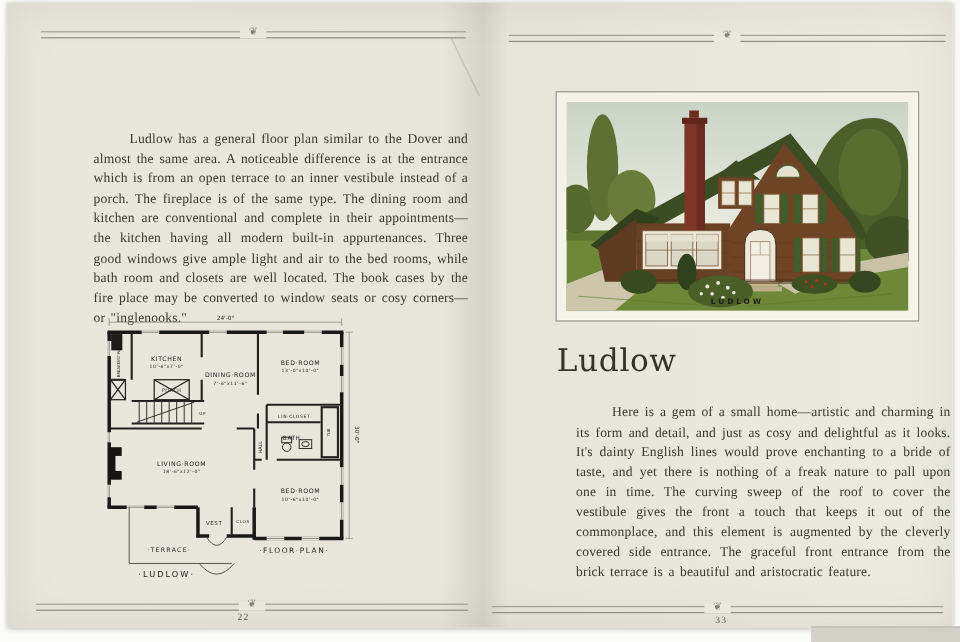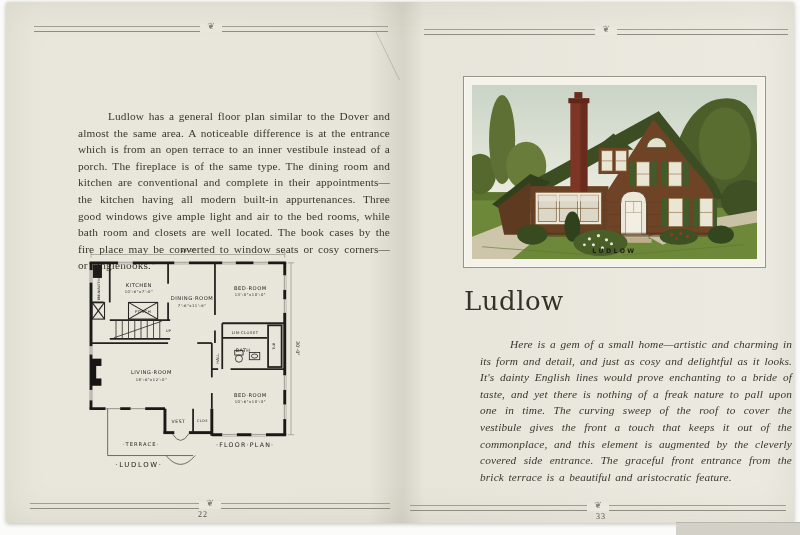--- a/index.html
+++ b/index.html
@@ -52,27 +52,27 @@
     font-family:"DejaVu Serif", serif;font-weight:500;
     font-size:26px;letter-spacing:.5px;color:#35322a;
   }
   .bodytext{
     position:absolute;margin:16px;text-align:justify;
     font-size:11.3px;line-height:16.6px;color:#3a362d;
     letter-spacing:.15px;word-spacing:1.5px;
     text-indent:30px;
   }
   .bodytext.lp{left:62px;top:92px;width:312px;}
-  .bodytext.rp{left:64px;top:320px;width:312px;font-style:italic;}
+  .bodytext.rp{left:64px;top:320px;width:312px;}
 
   .pageno{
     position:absolute;font-size:8px;color:#55524a;letter-spacing:1px;
   }
 
-  .plan-wrap{position:absolute;left:66px;top:242px;width:250px;height:250px;}
+  .plan-wrap{position:absolute;left:66px;top:256px;width:250px;height:250px;}
   .illo-frame{
     position:absolute;left:63px;top:76px;width:303px;height:192px;
     background:#f4f2e9;border:1px solid #96948a;box-sizing:border-box;
     padding:8px;box-shadow:0 0 0 1px rgba(255,255,255,.4) inset;
   }
   .illo-frame svg{display:block;width:100%;height:100%;}
   svg text{font-family:"DejaVu Sans", sans-serif;fill:#1e1d1a;}
 </style>
 </head>
 <body>

